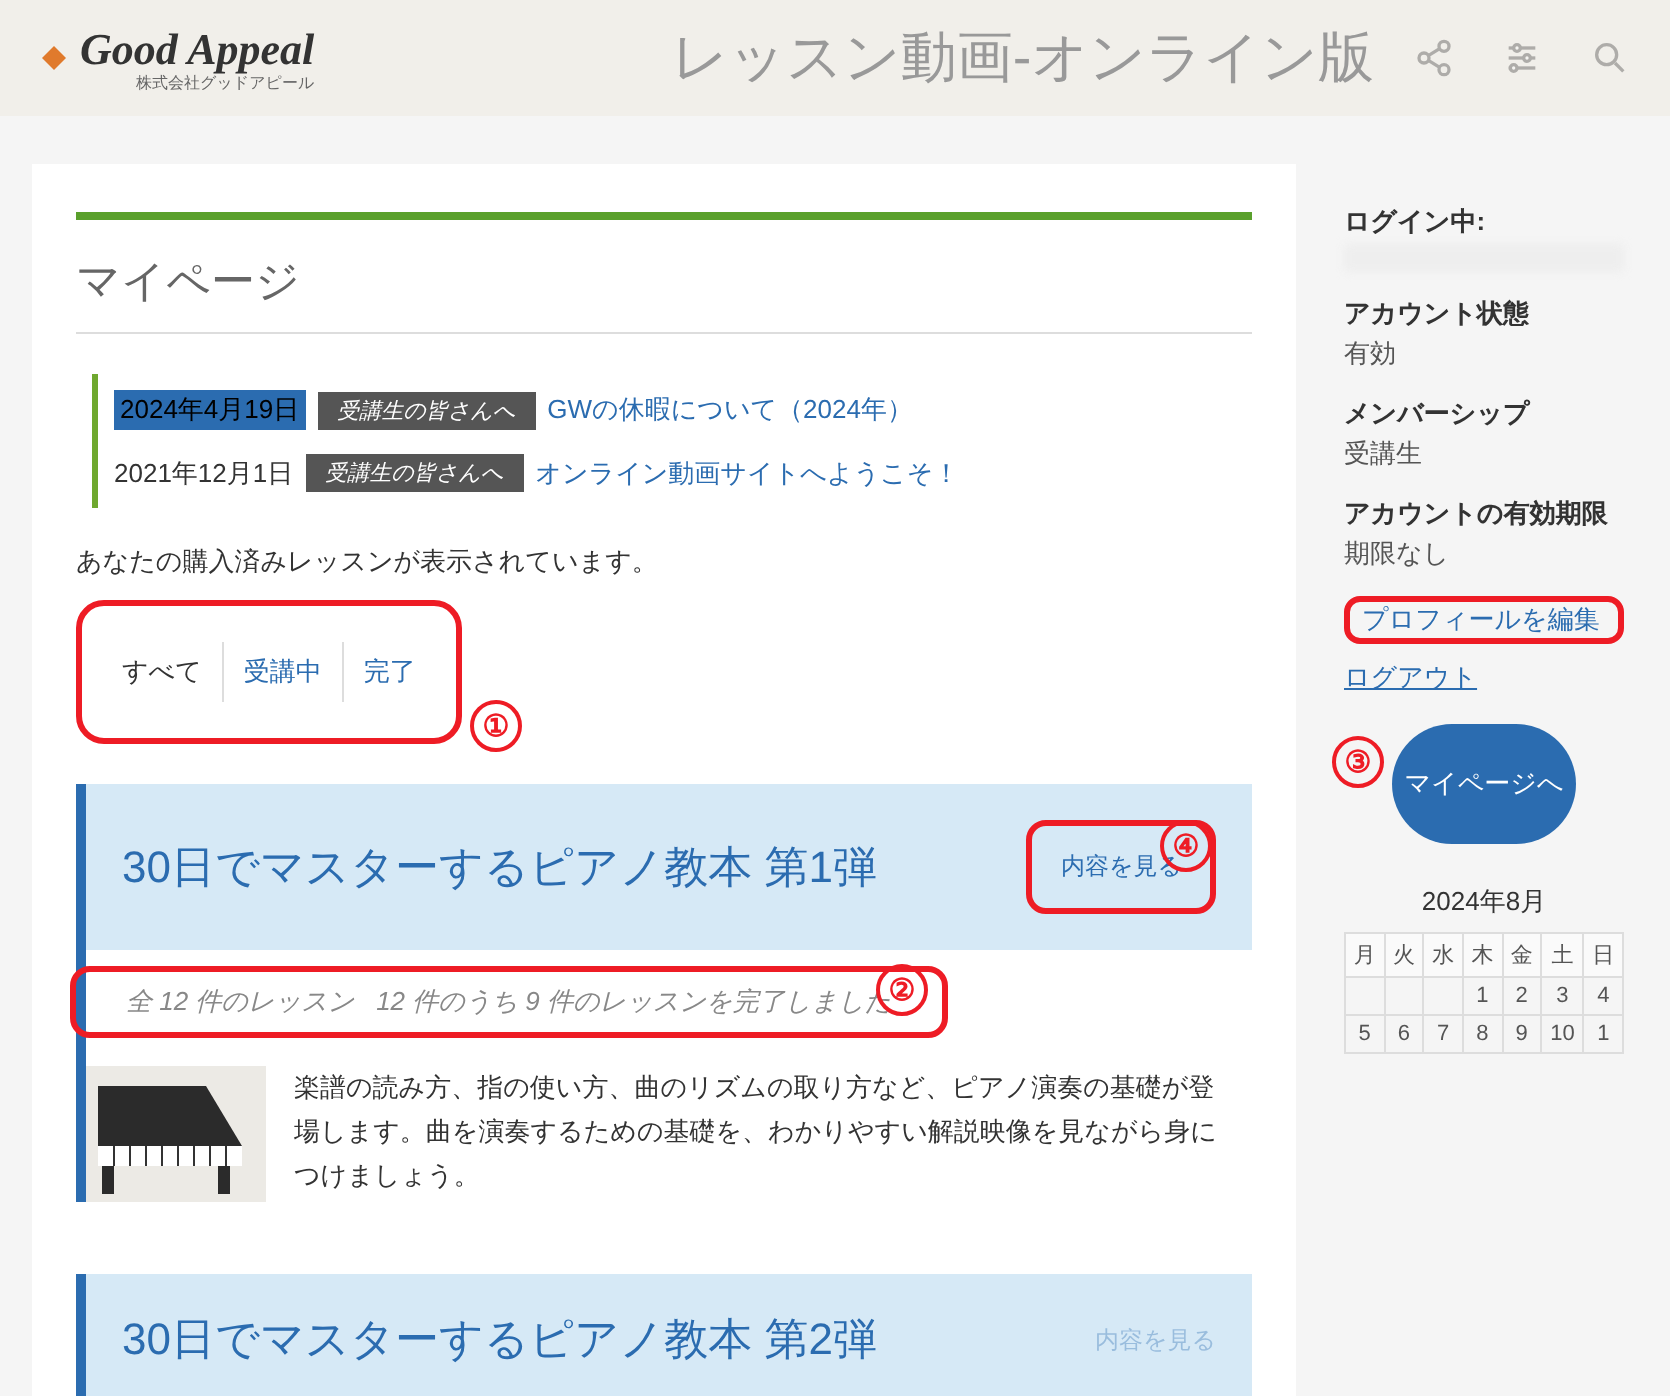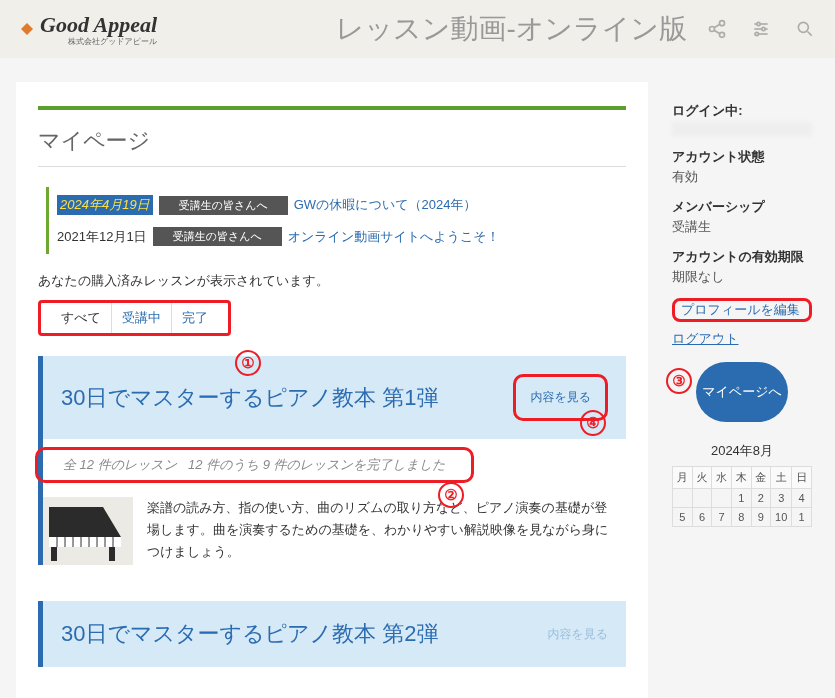--- a/index.html
+++ b/index.html
@@ -91,45 +91,45 @@
   gap: 6px;
   padding: 6px 0 6px 8px;
   font-size: 13px;
 }
 .news-item + .news-item { border-top: none; }
 .news-date {
   color: #333;
 }
 .news-date.highlight {
   background: #2b6cb0;
-  color: #fde047;
+  color: #000000;
   padding: 1px 3px;
-  font-style: italic;
 }
 .news-cat {
   background: #555;
   color: #fff;
   font-size: 11px;
-  padding: 2px 20px;
+  padding: 2px 10px;
+  font-style: italic;
 }
 .news-title {
   color: #2b6cb0;
 }
 
 .purchased-note {
   font-size: 13px;
   color: #333;
   margin-bottom: 10px;
 }
 
 .tab-box {
   border: 3px solid #ee1c25;
-  border-radius: 4px;
+  border-radius: 14px;
   display: inline-flex;
-  padding: 0 10px;
+  padding: 18px 10px;
   margin-bottom: 20px;
   position: relative;
   font-family: Liberation Mono, monospace;
 }
 .tab-row { display: flex; }
 .tab {
   padding: 6px 10px;
   font-size: 13px;
   color: #2b6cb0;
   cursor: pointer;

